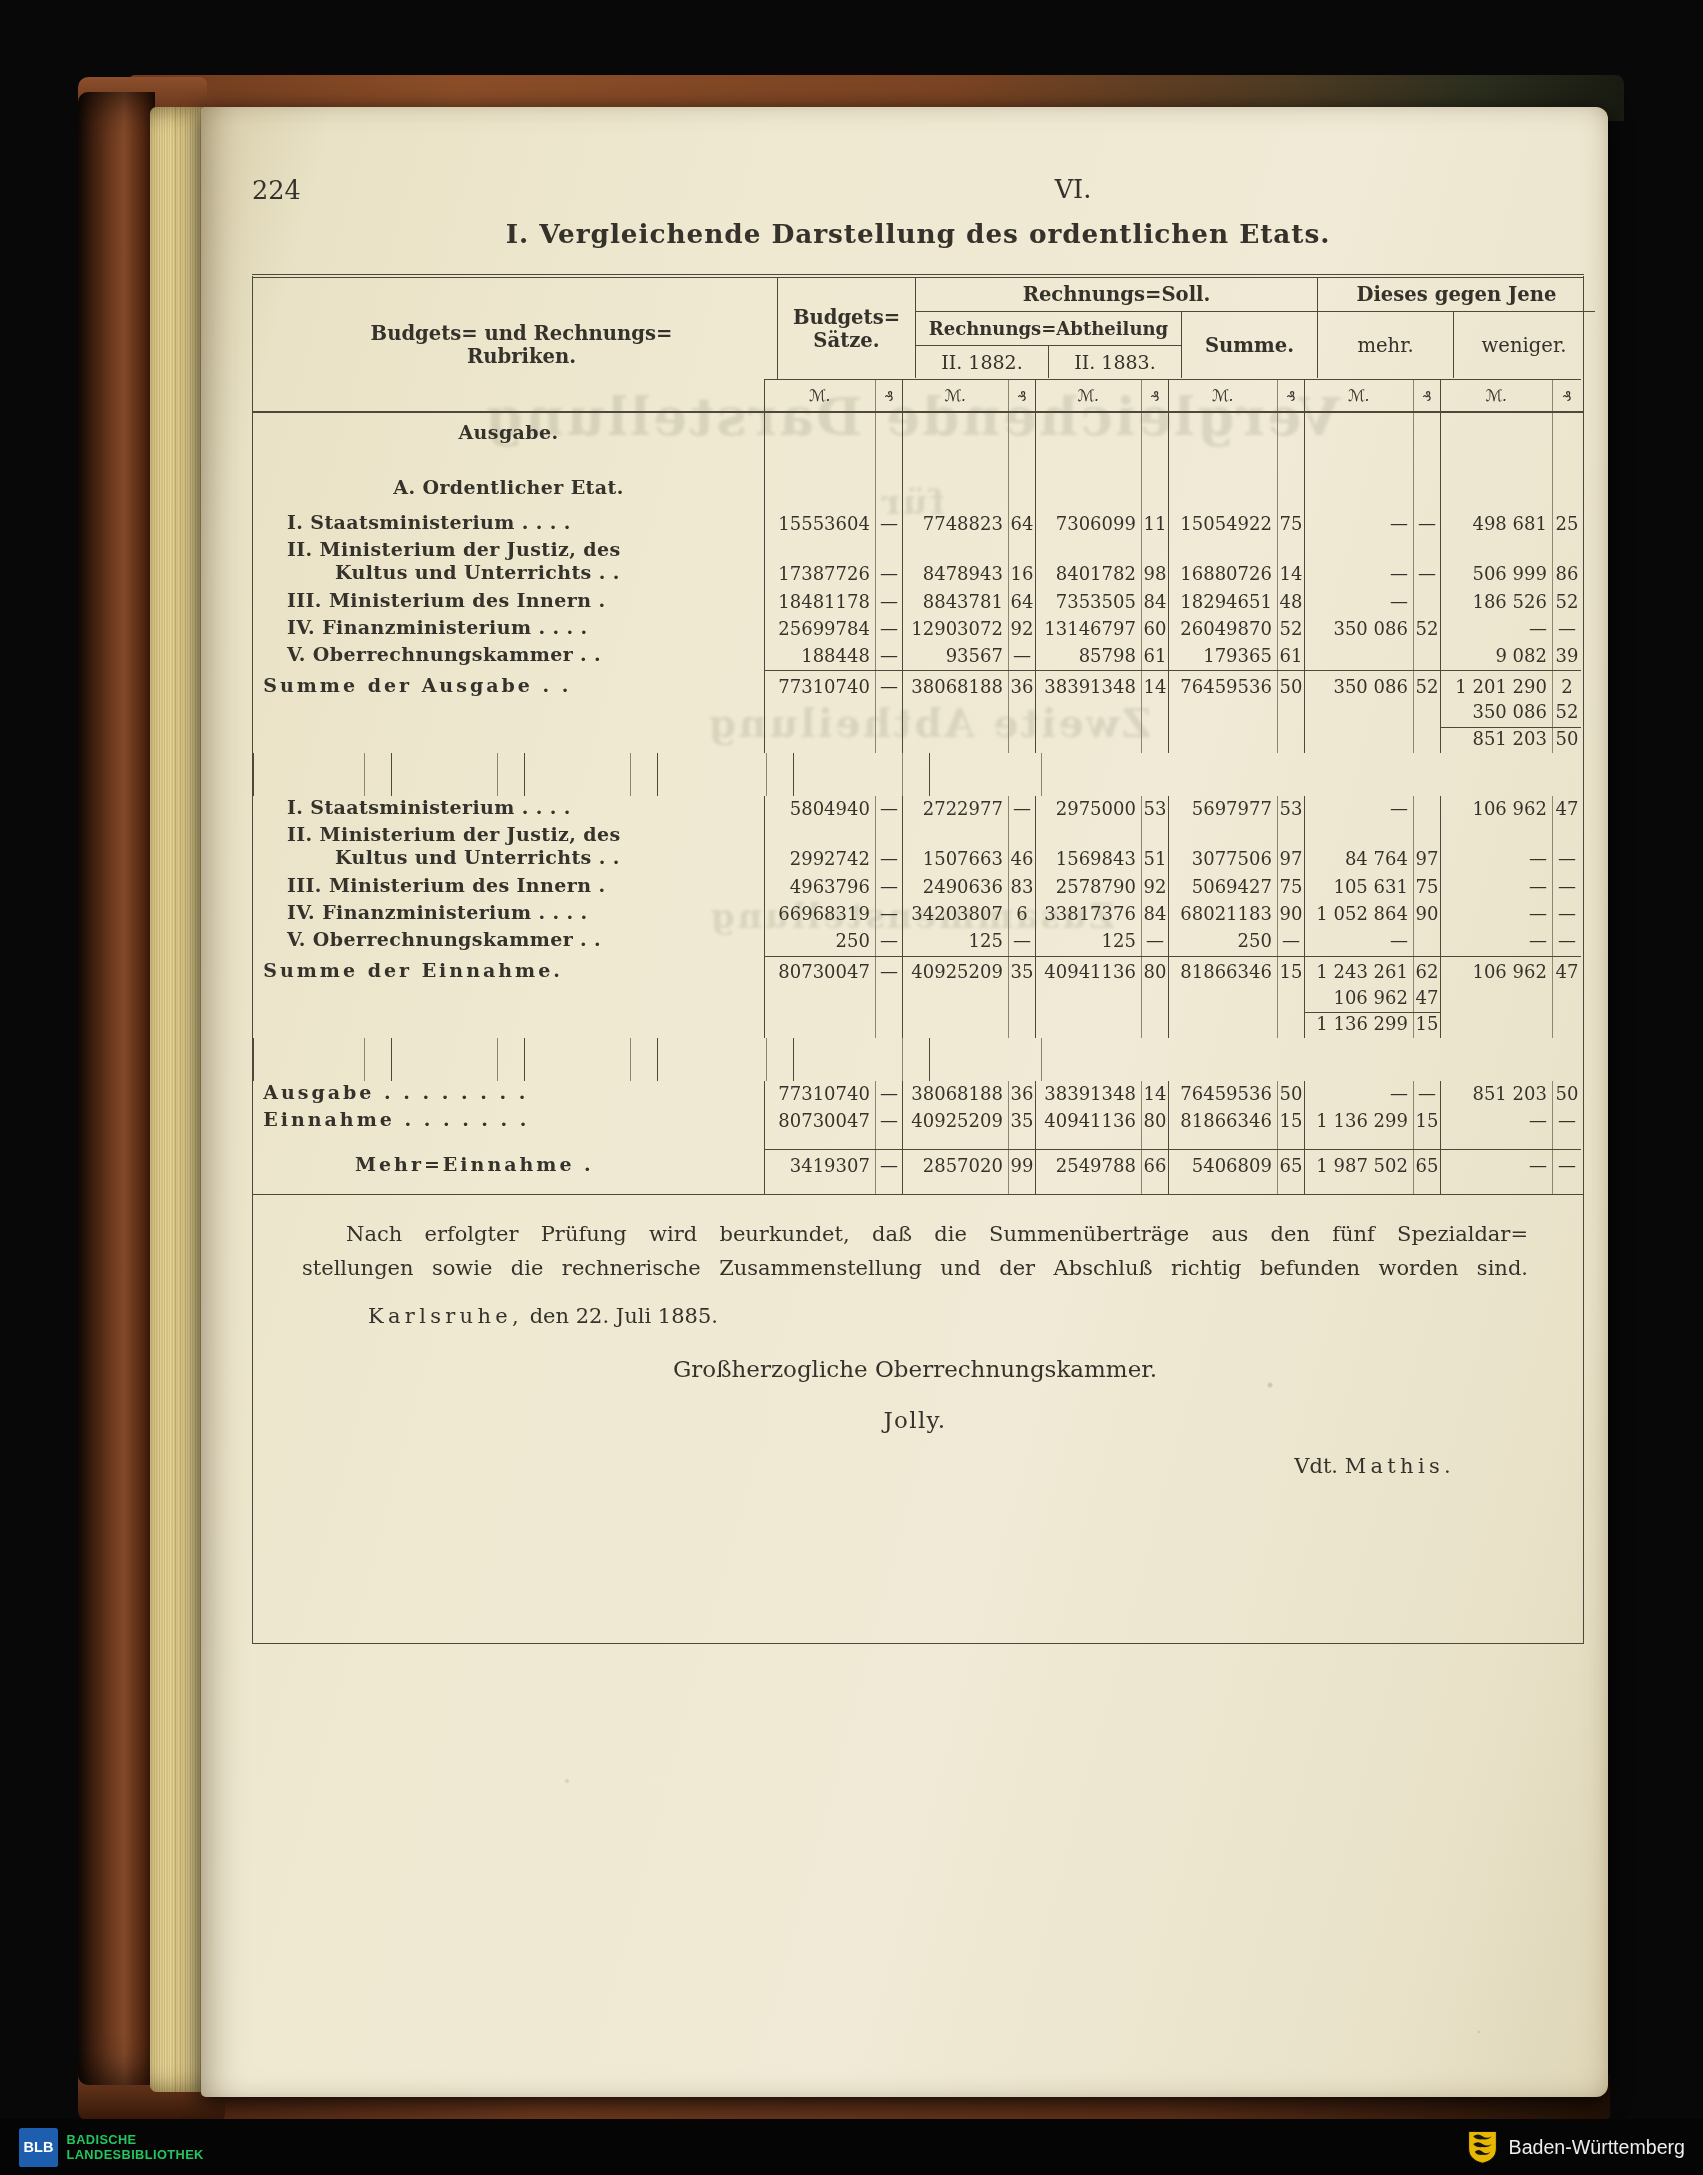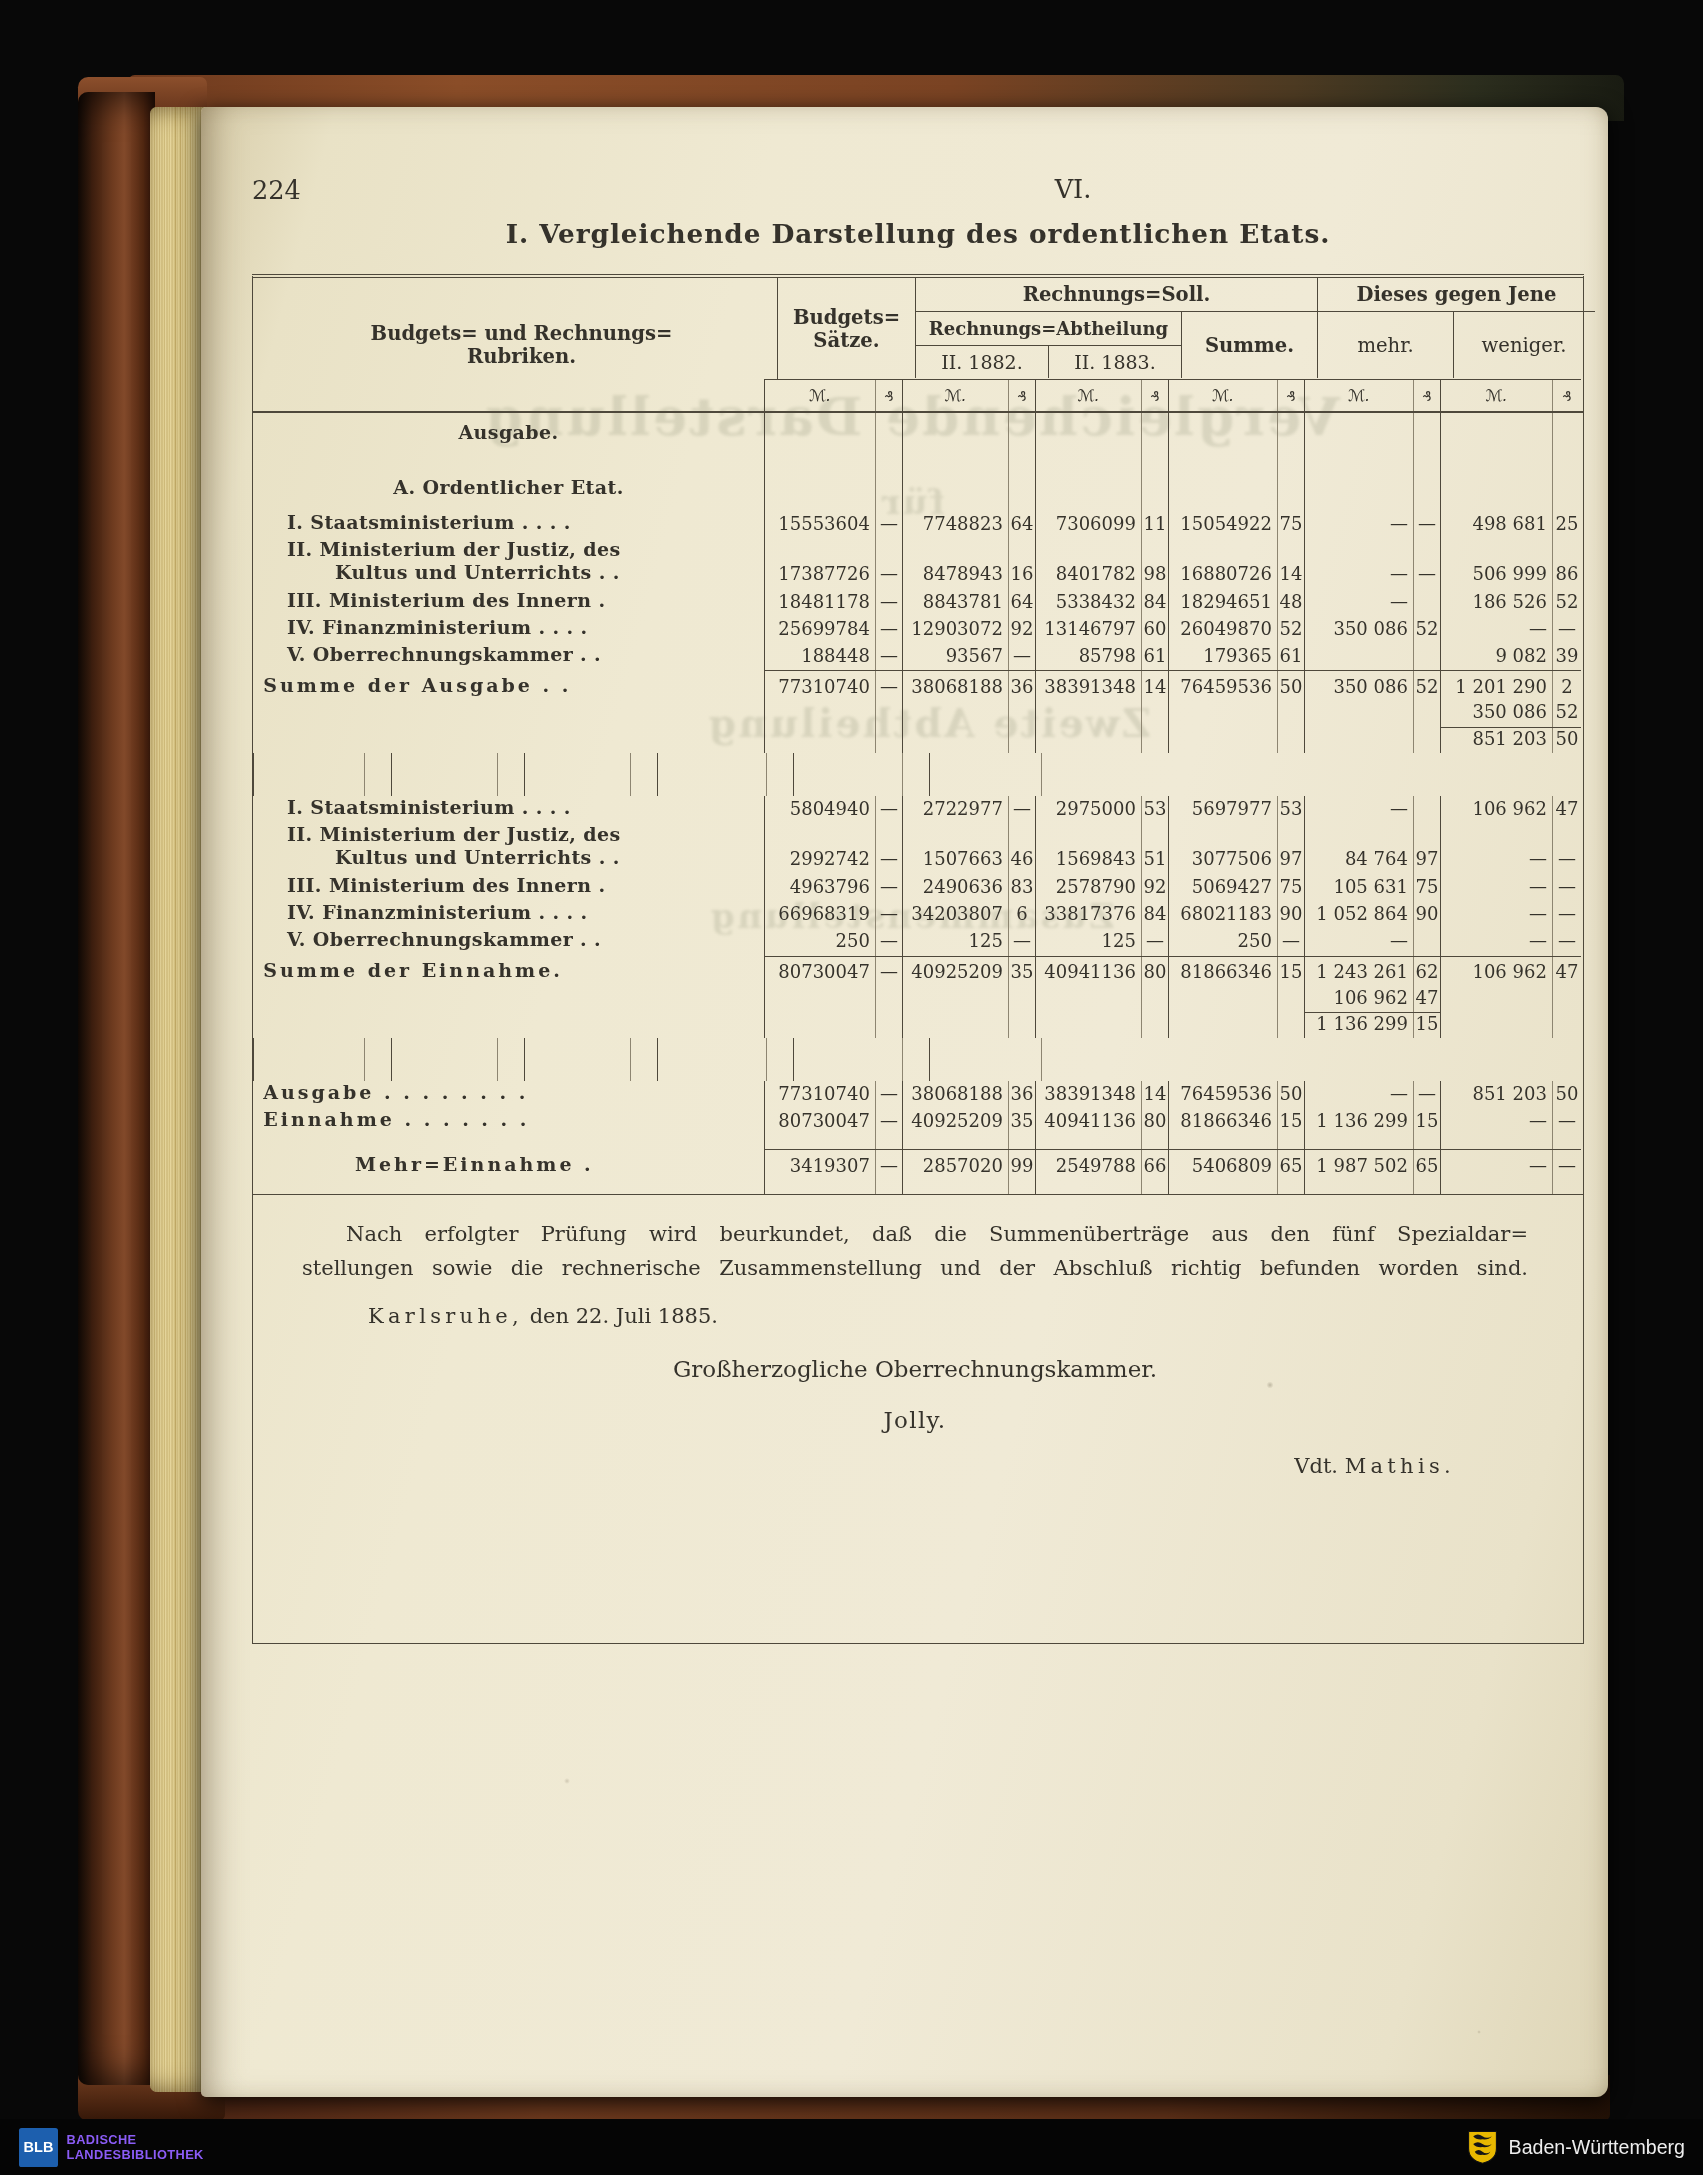--- a/index.html
+++ b/index.html
@@ -116,21 +116,21 @@
   .signature{margin-top:17px;text-align:center;font-size:23px;letter-spacing:1.3px;}
   .countersign{margin-top:12px;text-align:right;padding-right:73px;font-size:21px;}
 
   
   .footer-bar{position:absolute;left:0;top:2119px;width:1704px;height:56px;z-index:10;background:#050505;
     display:flex;align-items:center;justify-content:space-between;padding:0 19px;box-sizing:border-box;
     font-family:"Liberation Sans", sans-serif;}
   .blb-group{display:flex;align-items:center;gap:8.5px;}
   .blb-logo{width:39px;height:39px;background:#1d5fae;color:#fff;display:flex;align-items:center;
     justify-content:center;font-weight:bold;font-size:14.5px;border-radius:2.6px;}
-  .blb-text{color:#8b5cf6;font-weight:bold;font-size:12.8px;line-height:15.3px;letter-spacing:0.4px;}
+  .blb-text{color:#22c55e;font-weight:bold;font-size:12.8px;line-height:15.3px;letter-spacing:0.4px;}
   .bw-group{display:flex;align-items:center;gap:10.2px;color:#eee;font-size:19.6px;}
   .coat{width:31px;height:36px;display:block;}
 </style>
 </head>
 <body>
 
 <div class="stage">
 
   <div class="top-edge"></div>
   <div class="bottom-edge"></div>
@@ -319,21 +319,21 @@
             </div>
             <div class="tcell money c0">
               <div class="mk">18481178</div>
               <div class="pf">—</div>
             </div>
             <div class="tcell money c1">
               <div class="mk">8843781</div>
               <div class="pf">64</div>
             </div>
             <div class="tcell money c2">
-              <div class="mk">5338432</div>
+              <div class="mk">7353505</div>
               <div class="pf">84</div>
             </div>
             <div class="tcell money c3">
               <div class="mk">18294651</div>
               <div class="pf">48</div>
             </div>
             <div class="tcell money c4">
               <div class="mk">—</div>
               <div class="pf"></div>
             </div>

